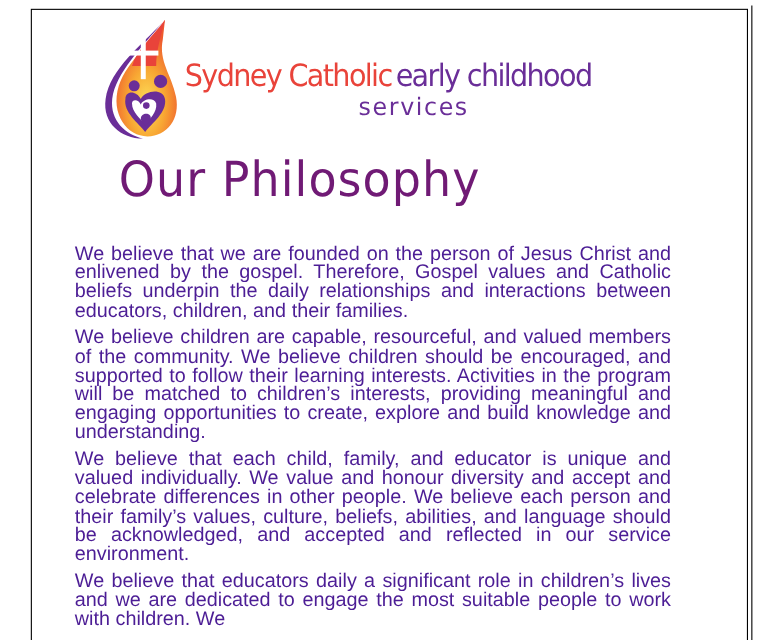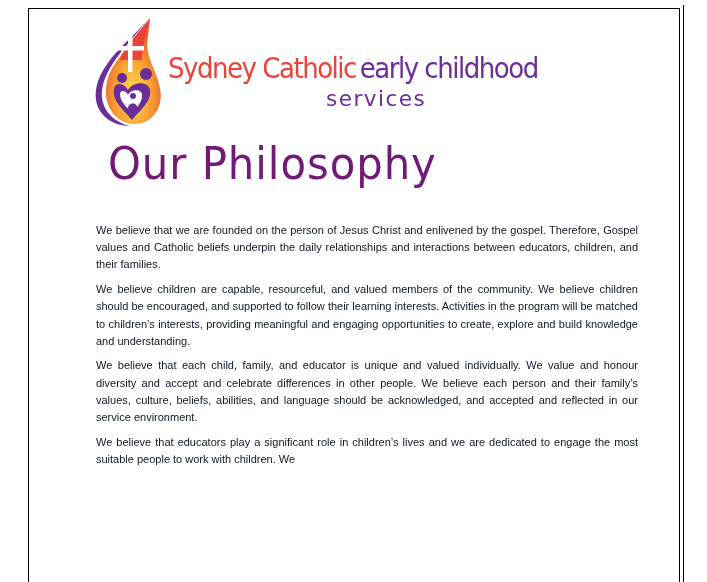--- a/index.html
+++ b/index.html
@@ -87,26 +87,26 @@
       -webkit-text-stroke: 0px;
     }
     .page-title .title-text {
       font-weight: normal;
       transform: scaleX(0.95);
       display: inline-block;
       transform-origin: left center;
     }
     .body-text {
       position: absolute;
-      left: 96px;
+      left: 68px;
       top: 222px;
       width: 542px;
-      color: #0f172a;
+      color: #4c1d95;
       font-family: "Liberation Sans", sans-serif;
-      font-size: 11px;
+      font-size: 18px;
       line-height: 17.2px;
     }
     .body-text p {
       margin: 0 0 7.5px 0;
       text-align: justify;
       hyphens: none;
     }
   </style>
 </head>
 <body>
@@ -151,14 +151,14 @@
 </div>
 
 <div class="page-title">
   <span class="title-text">Our Philosophy</span>
 </div>
 
 <div class="body-text">
   <p>We believe that we are founded on the person of Jesus Christ and enlivened by the gospel. Therefore, Gospel values and Catholic beliefs underpin the daily relationships and interactions between educators, children, and their families.</p>
   <p>We believe children are capable, resourceful, and valued members of the community. We believe children should be encouraged, and supported to follow their learning interests. Activities in the program will be matched to children’s interests, providing meaningful and engaging opportunities to create, explore and build knowledge and understanding.</p>
   <p>We believe that each child, family, and educator is unique and valued individually. We value and honour diversity and accept and celebrate differences in other people. We believe each person and their family’s values, culture, beliefs, abilities, and language should be acknowledged, and accepted and reflected in our service environment.</p>
-  <p>We believe that educators play a significant role in children’s lives and we are dedicated to engage the most suitable people to work with children. We</p>
+  <p>We believe that educators daily a significant role in children’s lives and we are dedicated to engage the most suitable people to work with children. We</p>
 </div>
 
 </body></html>

